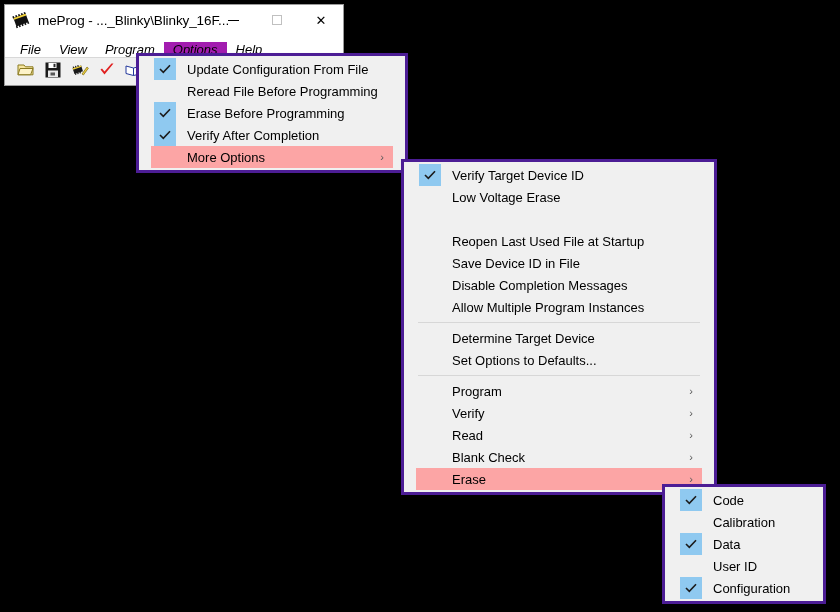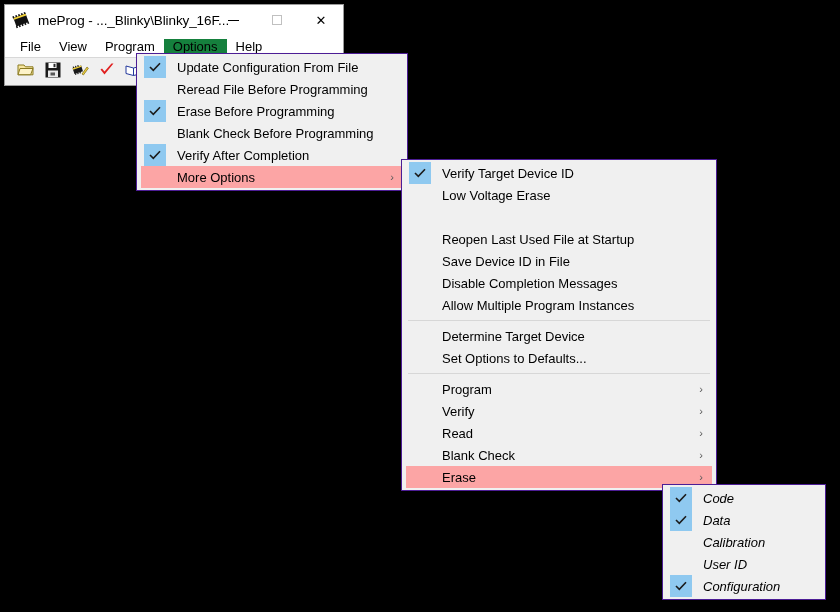--- a/index.html
+++ b/index.html
@@ -83,36 +83,37 @@
     width: 10px;
     height: 10px;
     border: 1px solid #c0c0c0;
     box-sizing: border-box;
   }
 
   
   .menu-bar {
     height: 22px;
     display: flex;
-    align-items: center;
+    align-items: flex-end;
     background: #ffffff;
     padding-left: 6px;
     box-sizing: border-box;
+    font-style: italic;
   }
 
   .menu-bar-item {
     display: flex;
     align-items: center;
     padding: 0 9px;
     font-size: 13px;
     color: #000000;
     white-space: nowrap;
   }
   .menu-bar-item.active {
-    background: #15803d;
+    background: #a21caf;
   }
 
   
   .toolbar {
     height: 28px;
     background: #f0f0f0;
     border-top: 1px solid #d8d8d8;
     display: flex;
     align-items: center;
     padding-left: 10px;
@@ -124,24 +125,24 @@
     margin-right: 5px;
     display: flex;
     align-items: center;
     justify-content: center;
   }
 
   
   .menu-popup {
     position: absolute;
     background: #f0f0f0;
-    border: 1px solid #4c1d95;
+    border: 3px solid #4c1d95;
     box-sizing: border-box;
     box-shadow: 2px 2px 3px rgba(0,0,0,0.28);
-    padding: 2px 4px;
+    padding: 2px 12px;
   }
 
   .menu-item {
     display: flex;
     align-items: center;
     height: 22px;
     font-size: 13px;
     color: #000000;
     position: relative;
     white-space: nowrap;
@@ -185,21 +186,21 @@
     margin: 4px 2px 4px 2px;
   }
 
   
   #menu-options    { left: 136px;  top: 53px;  width: 272px; }
   #menu-more       { left: 401px;  top: 159px; width: 316px; }
   #menu-erase      { left: 662px;  top: 484px; width: 164px; }
 
   #menu-options .menu-item { height: 22px; }
   #menu-more   .menu-item  { height: 22px; }
-  #menu-erase  .menu-item  { height: 22px; font-style: italic; }
+  #menu-erase  .menu-item  { height: 22px; }
 </style>
 </head>
 <body>
 
 <div id="root">
 
   <div class="app-window">
 
     <div class="title-bar">
       <span class="title-icon">
@@ -338,24 +339,20 @@
 
     <div class="menu-item">
       <span class="mi-check checked">
         <svg width="12" height="10" viewBox="0 0 12 10">
             <path d="M1 5 L4.3 8.3 L11 1.2" fill="none" stroke="#1c1c1c" stroke-width="1.6"></path>
           </svg>
       </span>
       <span class="mi-label">Erase Before Programming</span>
     </div>
 
-    <div class="menu-item">
-      <span class="mi-check"></span>
-      <span class="mi-label">Blank Check Before Programming</span>
-    </div>
 
     <div class="menu-item">
       <span class="mi-check checked">
         <svg width="12" height="10" viewBox="0 0 12 10">
             <path d="M1 5 L4.3 8.3 L11 1.2" fill="none" stroke="#1c1c1c" stroke-width="1.6"></path>
           </svg>
       </span>
       <span class="mi-label">Verify After Completion</span>
     </div>
 
@@ -443,33 +440,33 @@
   <div class="menu-popup" id="menu-erase">
     <div class="menu-item">
       <span class="mi-check checked">
         <svg width="12" height="10" viewBox="0 0 12 10">
             <path d="M1 5 L4.3 8.3 L11 1.2" fill="none" stroke="#1c1c1c" stroke-width="1.6"></path>
           </svg>
       </span>
       <span class="mi-label">Code</span>
     </div>
     <div class="menu-item">
+      <span class="mi-check"></span>
+      <span class="mi-label">Calibration</span>
+    </div>
+    <div class="menu-item">
       <span class="mi-check checked">
         <svg width="12" height="10" viewBox="0 0 12 10">
             <path d="M1 5 L4.3 8.3 L11 1.2" fill="none" stroke="#1c1c1c" stroke-width="1.6"></path>
           </svg>
       </span>
       <span class="mi-label">Data</span>
     </div>
     <div class="menu-item">
       <span class="mi-check"></span>
-      <span class="mi-label">Calibration</span>
-    </div>
-    <div class="menu-item">
-      <span class="mi-check"></span>
       <span class="mi-label">User ID</span>
     </div>
     <div class="menu-item">
       <span class="mi-check checked">
         <svg width="12" height="10" viewBox="0 0 12 10">
             <path d="M1 5 L4.3 8.3 L11 1.2" fill="none" stroke="#1c1c1c" stroke-width="1.6"></path>
           </svg>
       </span>
       <span class="mi-label">Configuration</span>
     </div>

